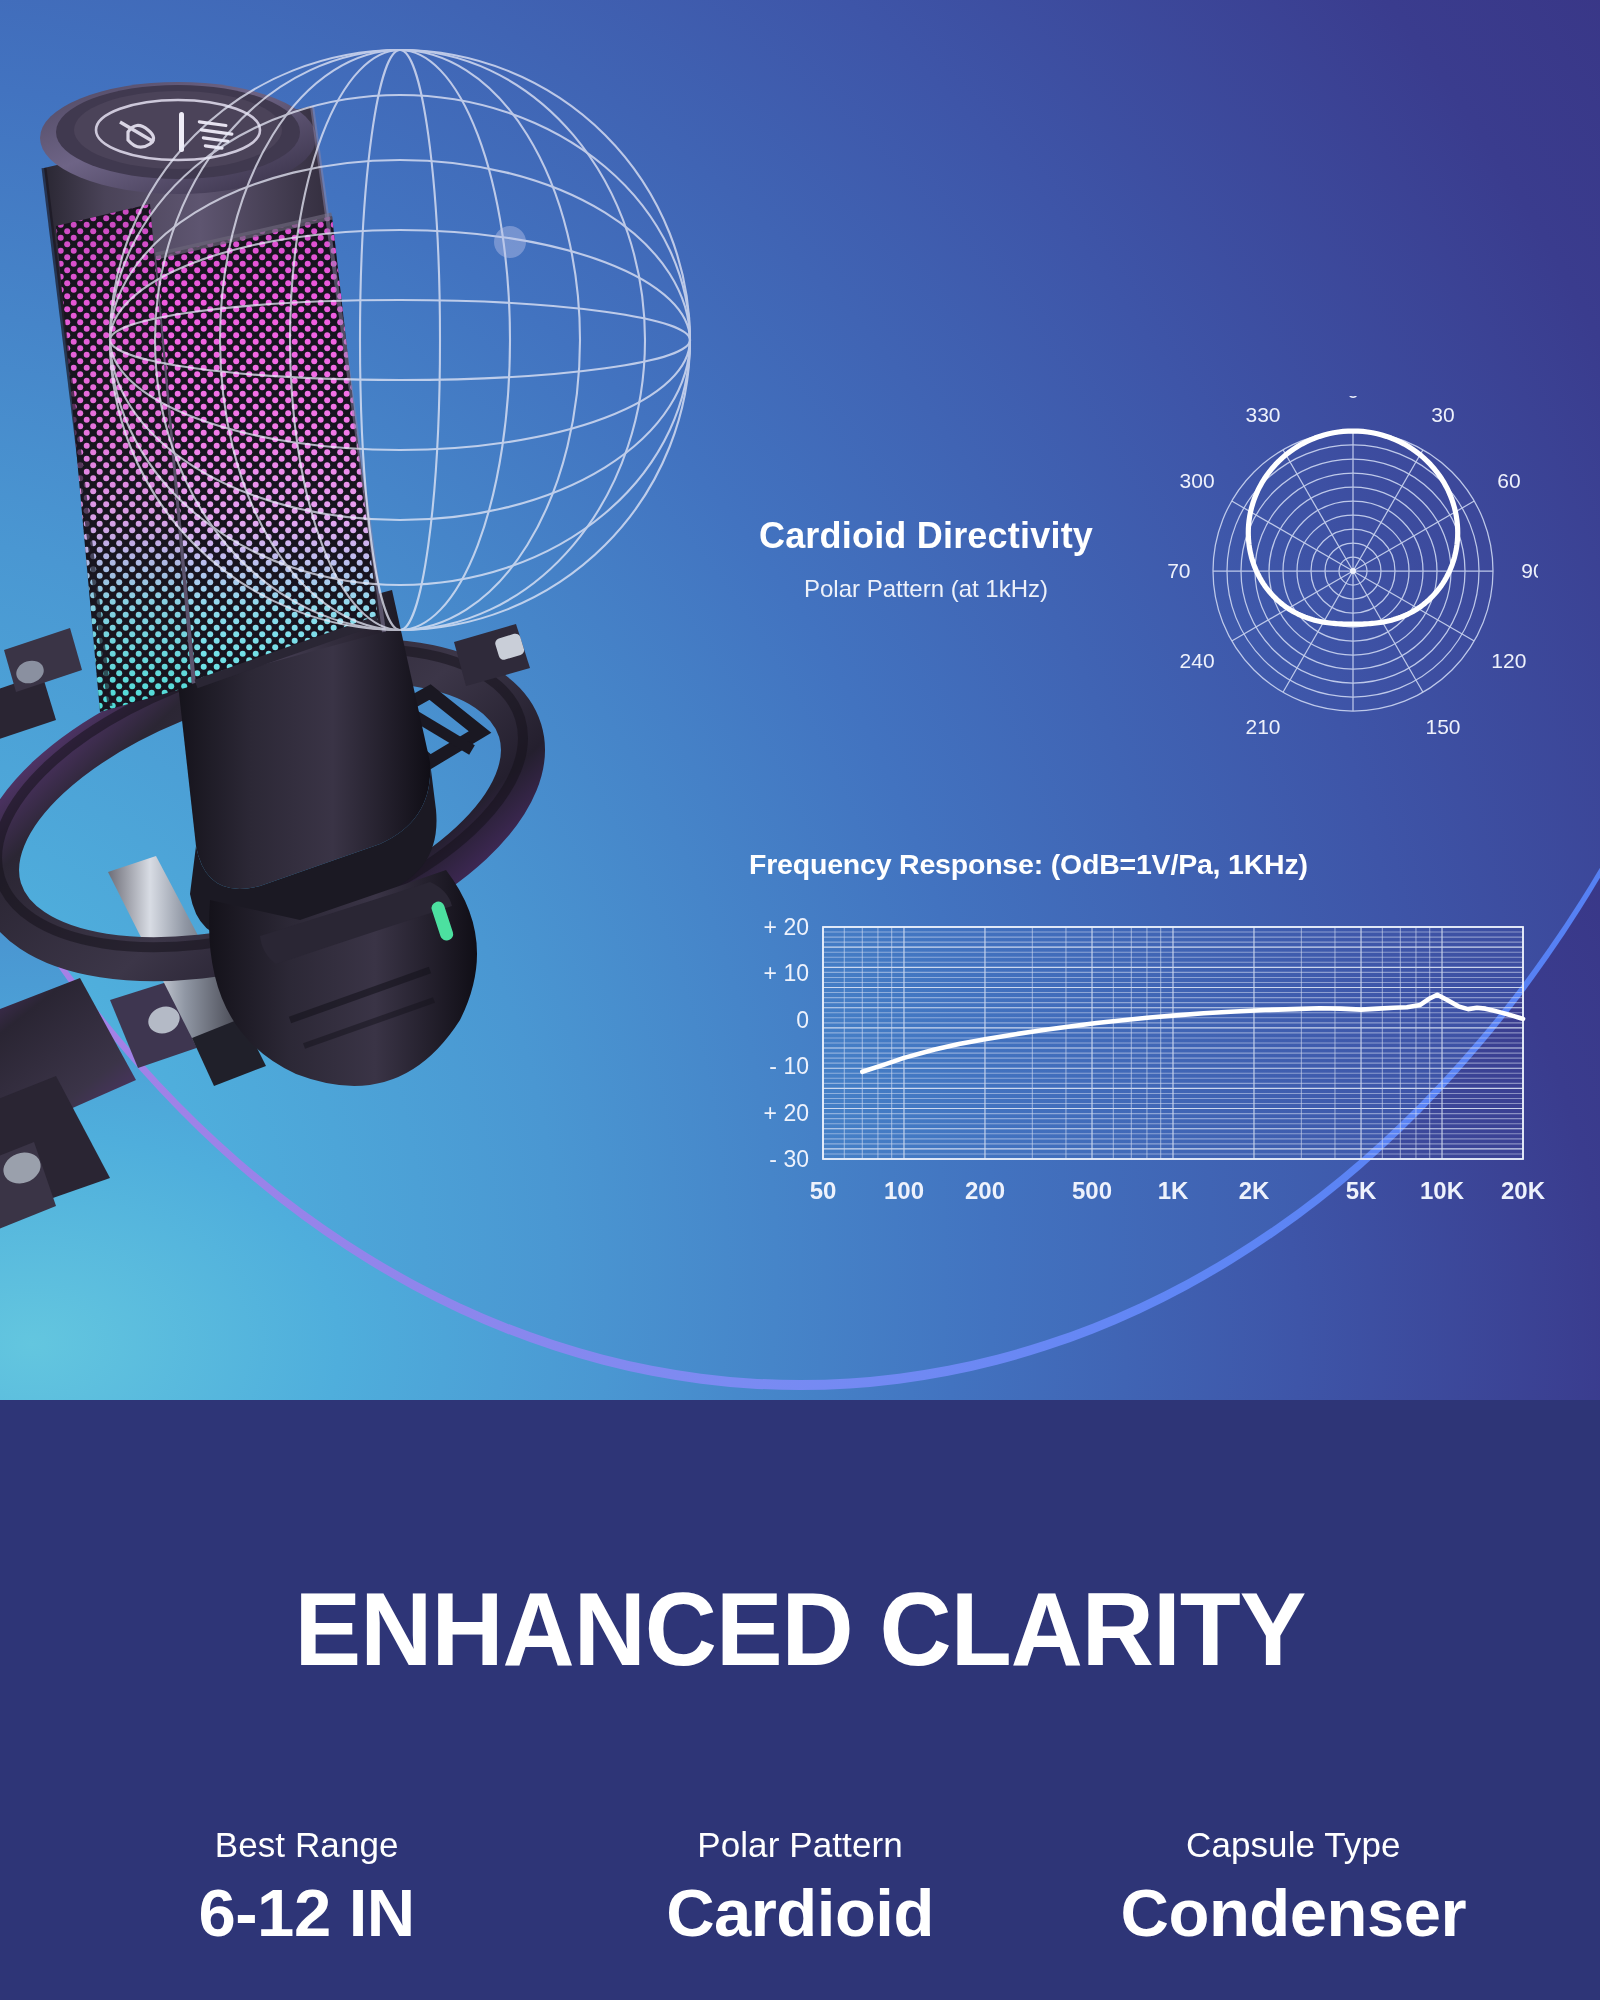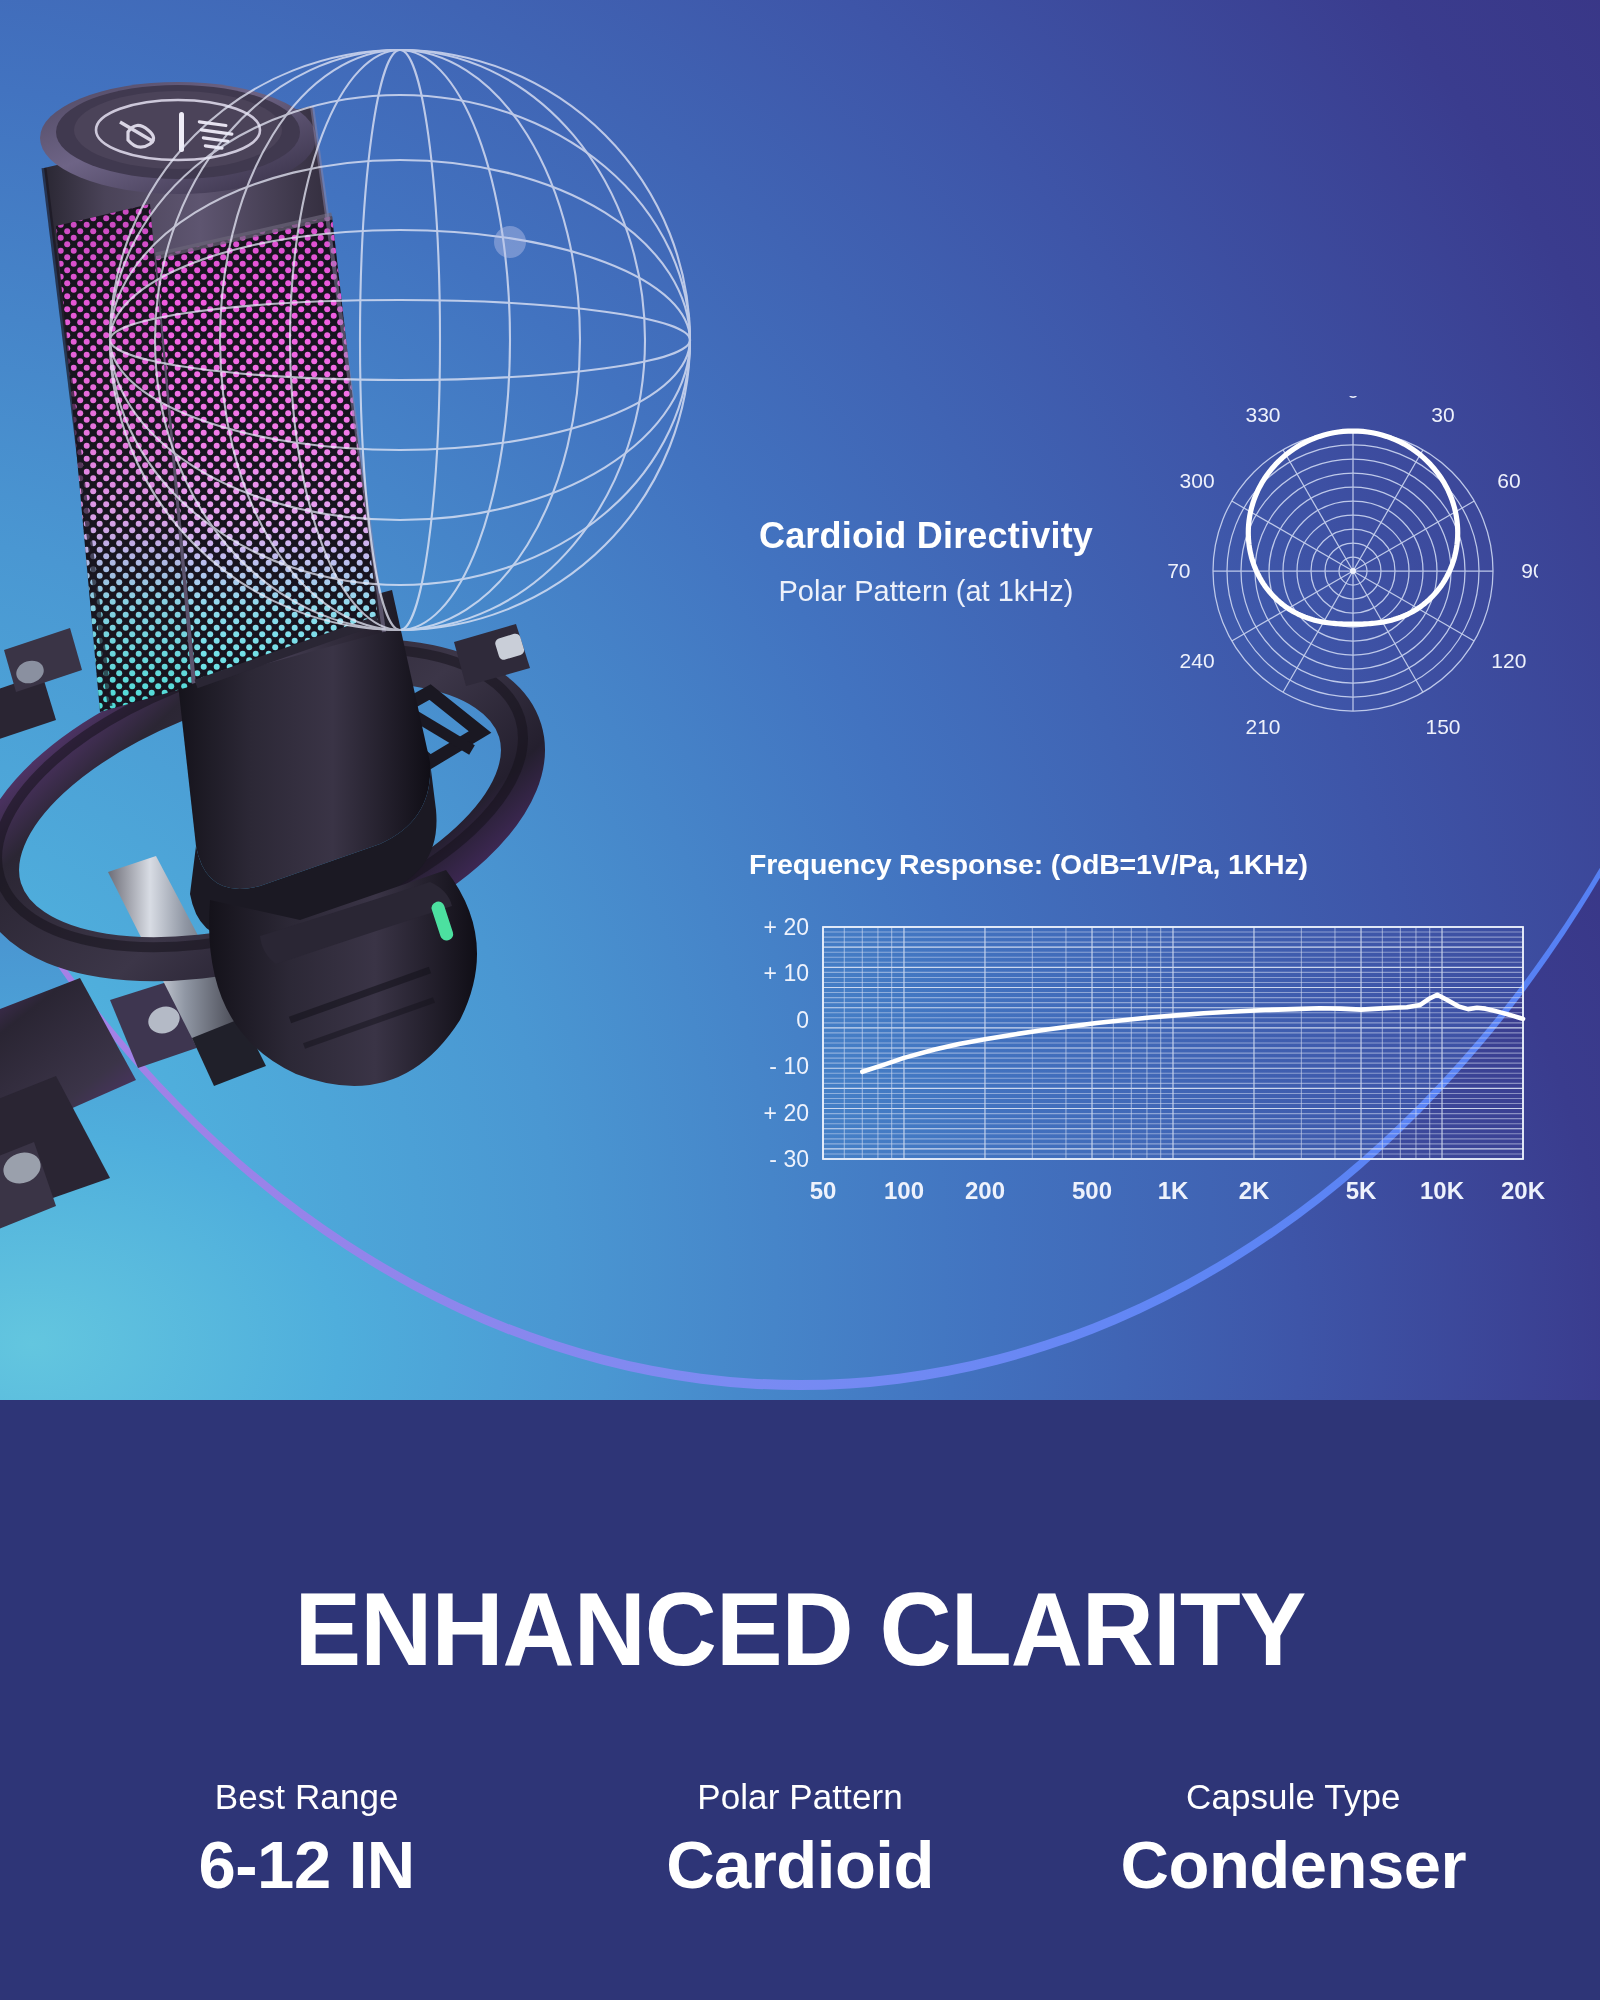--- a/index.html
+++ b/index.html
@@ -45,21 +45,21 @@
   .wire-sphere{position:absolute;left:130px;top:10px;width:620px;height:620px;opacity:.88;}
   .mic-assembly{position:absolute;left:0;top:0;width:780px;height:1270px;}
 
   
   .polar-title{
     position:absolute;left:716px;top:515px;width:420px;text-align:center;
     color:#ffffff;font-size:36px;font-weight:bold;letter-spacing:.2px;
   }
   .polar-sub{
     position:absolute;left:700px;top:575px;width:452px;text-align:center;
-    color:#EDF1FA;font-size:29px;font-weight:400;
+    color:#EDF1FA;font-size:24px;font-weight:400;
   }
   .polar-chart{position:absolute;left:1168px;top:396px;width:370px;height:340px;}
 
   .fr-title{
     position:absolute;left:740px;top:848px;width:820px;
     color:#ffffff;font-size:28.5px;font-weight:bold;letter-spacing:-.2px;margin-left:9px;
   }
   .fr-chart{position:absolute;left:728px;top:915px;width:830px;height:310px;}
 
   
@@ -67,21 +67,21 @@
   .headline{
     position:absolute;left:0;top:1570px;width:1600px;text-align:center;
     color:#ffffff;font-size:104px;font-weight:bold;letter-spacing:-1px;
     font-family:"Liberation Sans",sans-serif;transform:scaleX(.96);
   }
   .specs{
     position:absolute;left:60px;top:1775px;width:1480px;
     display:flex;justify-content:space-between;align-items:flex-start;
   }
   .spec{flex:1;text-align:center;color:#fff;}
-  .spec-label{font-size:35px;font-weight:400;line-height:1.25;letter-spacing:.1px;}
+  .spec-label{font-size:35px;font-weight:400;line-height:1.25;letter-spacing:.1px;margin-top:48px;}
   .spec-value{font-size:67px;font-weight:bold;line-height:1.2;margin-top:6px;letter-spacing:-.5px;}
 </style>
 </head>
 <body>
 
 <div id="poster">
 
   <div class="hero">
     <div class="hero-glow-tl"></div>
     <div class="hero-glow-tr"></div>

